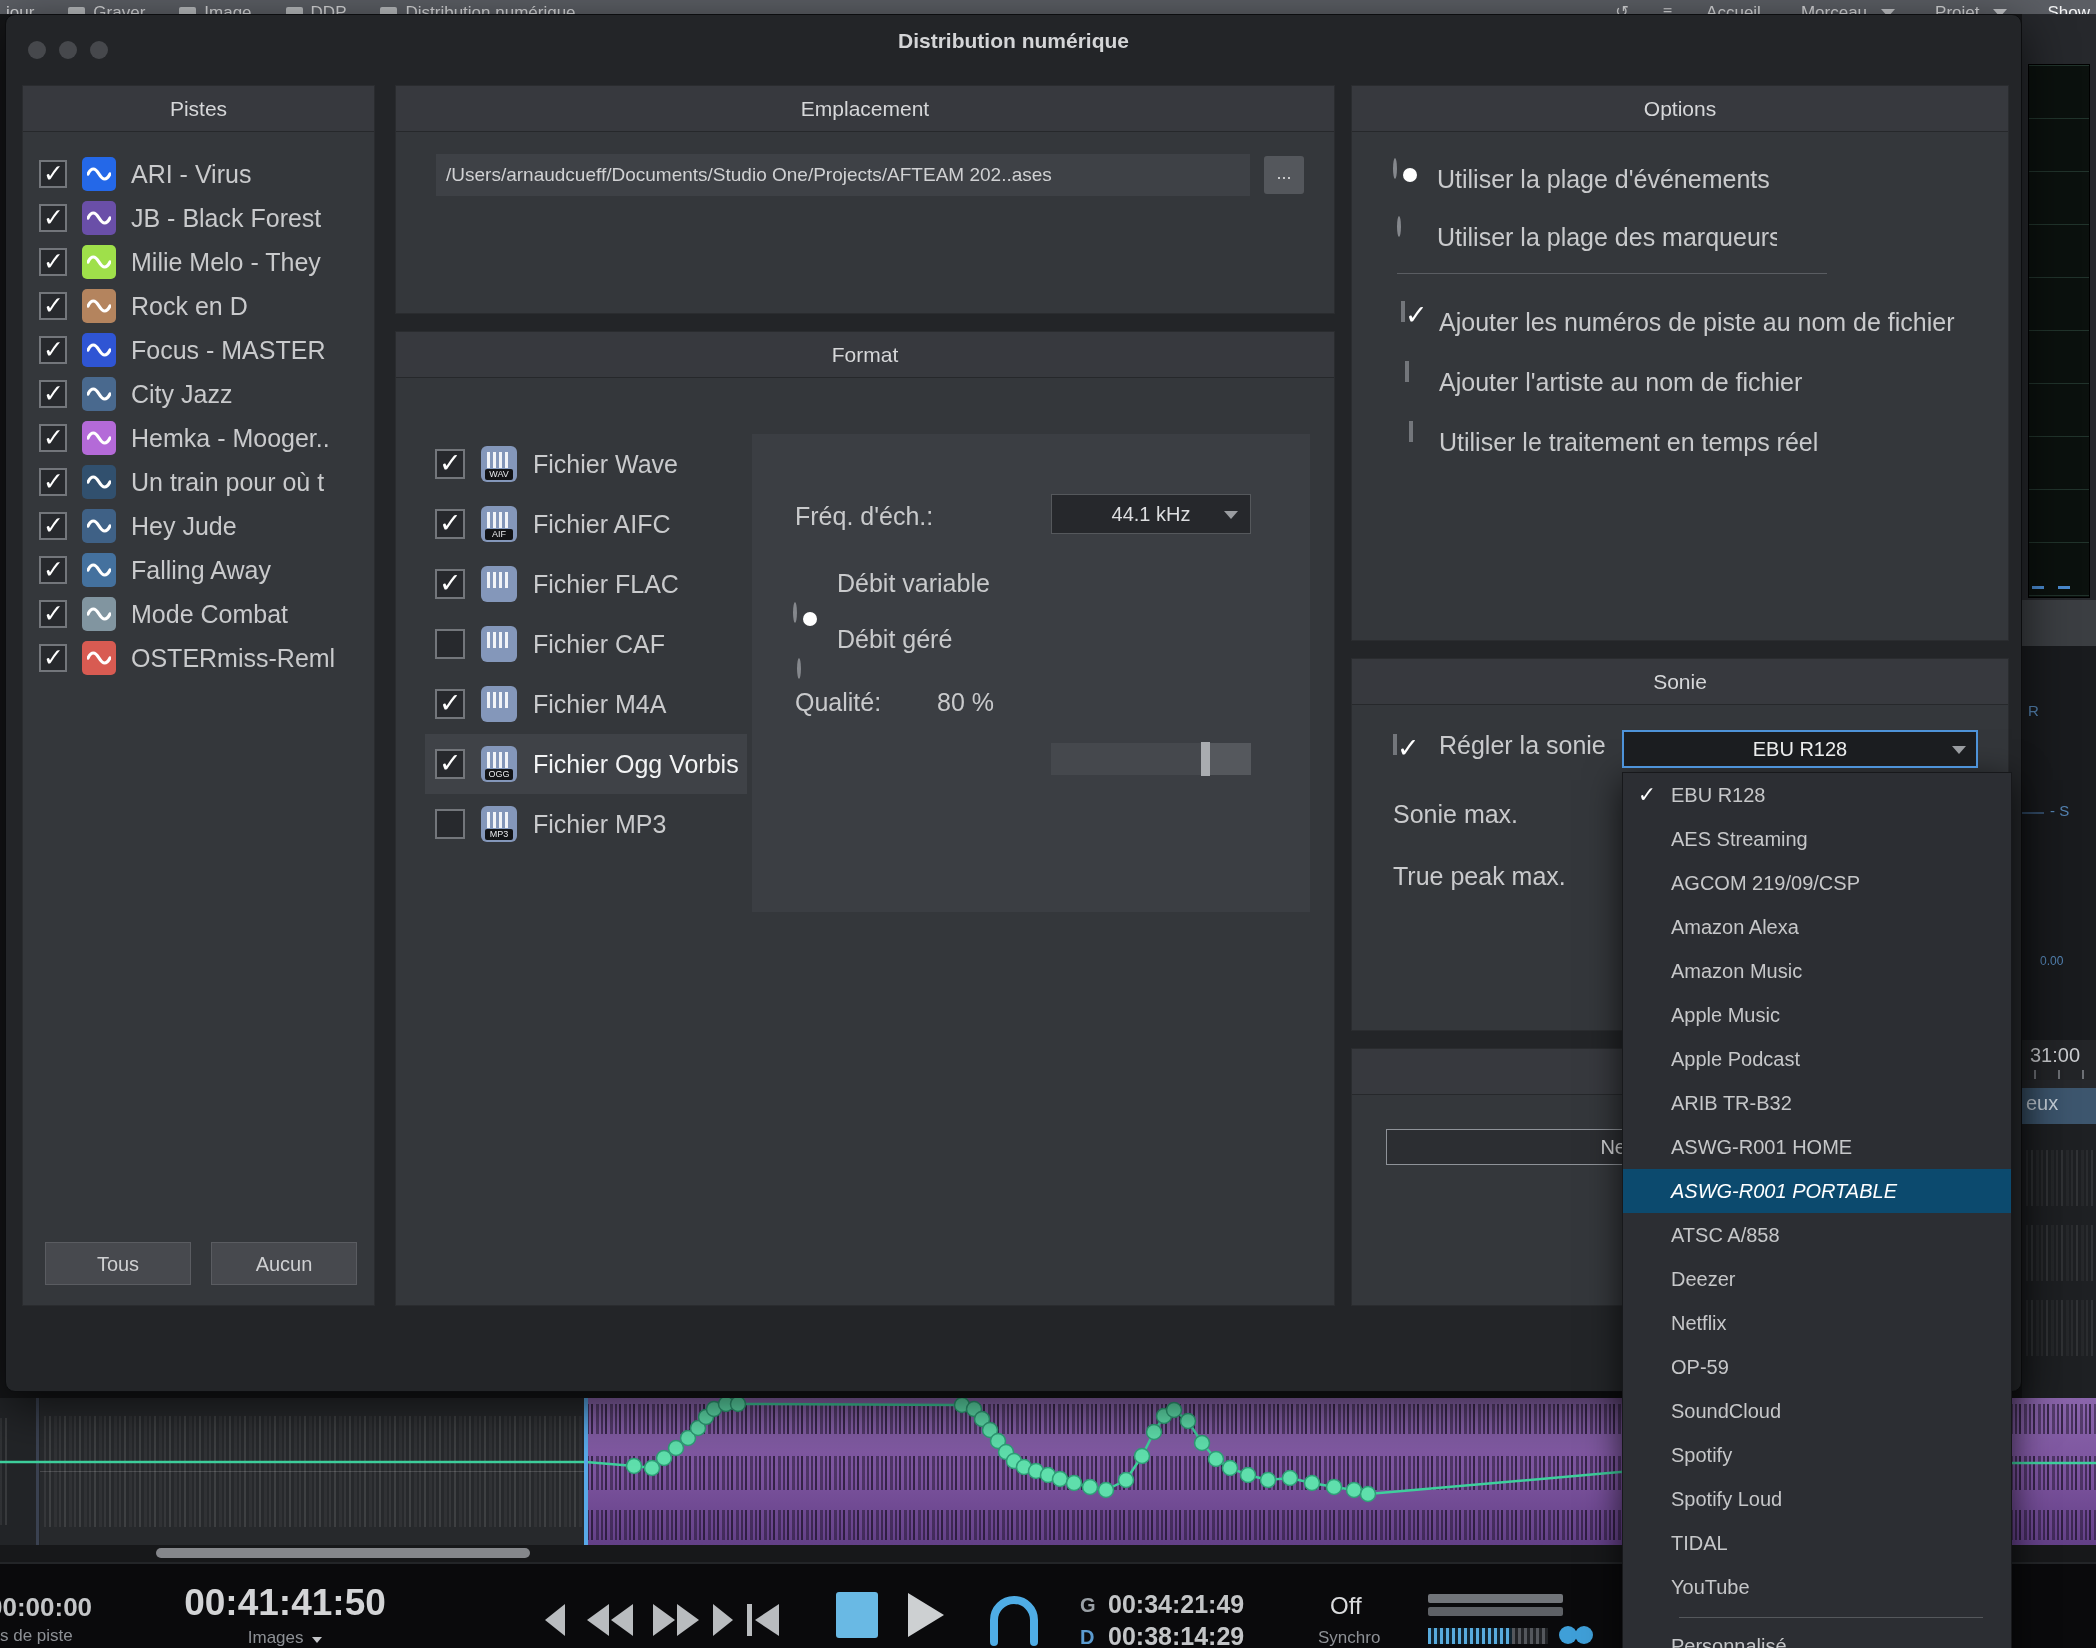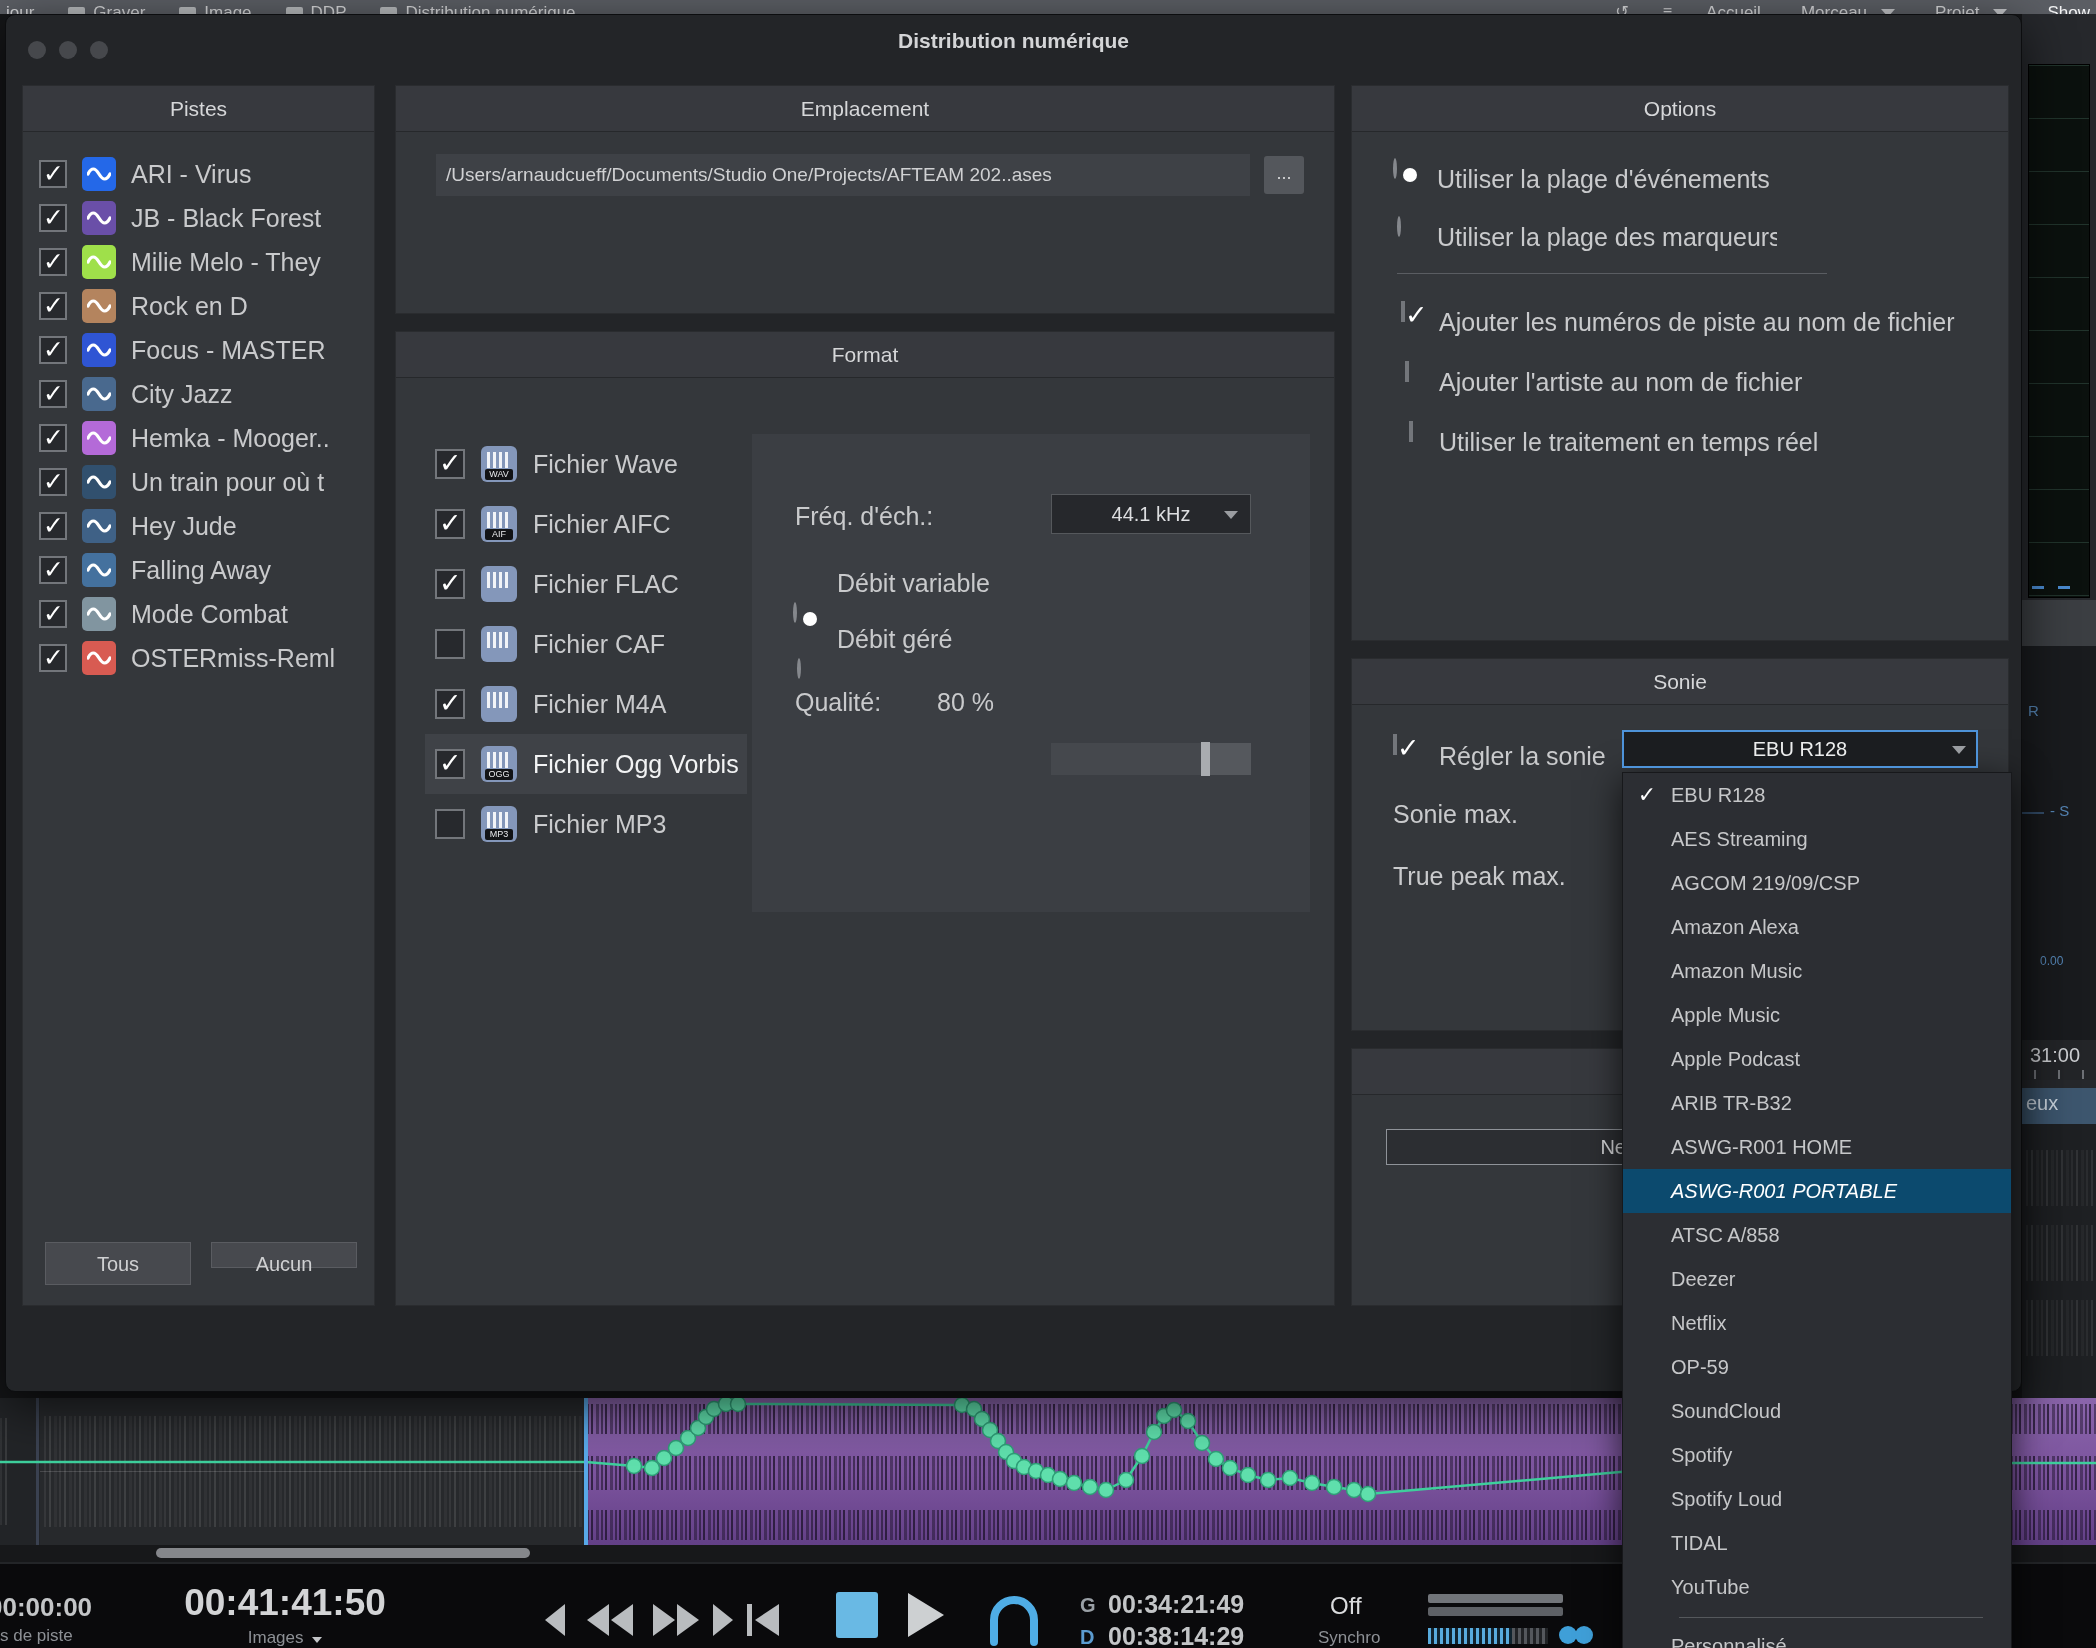--- a/index.html
+++ b/index.html
@@ -390,21 +390,21 @@
             <span class="cb on"></span>
             <span class="ticon" style="background: rgb(216, 91, 82);">
               <svg width="24" height="14" viewBox="0 0 24 14">
                 <path d="M1 7 Q6 -3 12 7 T23 7" fill="none" stroke="#fff" stroke-width="3.2" stroke-linecap="round"></path>
               </svg>
             </span>
             <span class="lbl" style="overflow:hidden;text-overflow:clip;max-width:240px;">OSTERmiss-Reml</span>
           </div>
         </div>
       <div class="abs btn" style="left:22px;top:1156px;width:146px;height:43px;line-height:43px;">Tous</div>
-      <div class="abs btn" style="left:188px;top:1156px;width:146px;height:26px;line-height:43px;">Aucun</div>
+      <div class="abs btn" style="left:188px;top:1156px;width:146px;height:43px;line-height:43px;">Aucun</div>
     </div>
 
     <div class="abs panel" style="left:389px;top:70px;width:940px;height:229px;">
       <div class="phead">Emplacement</div>
       <div class="abs" style="left:40px;top:68px;width:814px;height:42px;background:#3e4146;color:#d0d1d3;font-size:19px;line-height:42px;padding:0 10px;white-space:nowrap;overflow:hidden;">/Users/arnaudcueff/Documents/Studio One/Projects/AFTEAM 202..ases</div>
       <div class="abs" style="left:868px;top:70px;width:40px;height:38px;background:#54575c;border-radius:3px;color:#d8d9db;font-size:18px;text-align:center;line-height:34px;">...</div>
     </div>
 
     <div class="abs panel" style="left:389px;top:316px;width:940px;height:975px;">
       <div class="phead">Format</div>
@@ -498,21 +498,21 @@
       <span class="abs lbl" style="left:87px;top:222px;">Ajouter les numéros de piste au nom de fichier</span>
       <span class="abs cb" style="left:41px;top:277px;"></span>
       <span class="abs lbl" style="left:87px;top:282px;">Ajouter l'artiste au nom de fichier</span>
       <span class="abs cb" style="left:41px;top:337px;"></span>
       <span class="abs lbl" style="left:87px;top:342px;">Utiliser le traitement en temps réel</span>
     </div>
 
     <div class="abs panel" style="left:1345px;top:643px;width:658px;height:373px;">
       <div class="phead">Sonie</div>
       <span class="abs cb on" style="left:41px;top:77px;"></span>
-      <span class="abs lbl" style="left:87px;top:83px;text-align:center;">Régler la sonie</span>
+      <span class="abs lbl" style="left:87px;top:72px;text-align:center;">Régler la sonie</span>
       <span class="abs lbl" style="left:41px;top:141px;">Sonie max.</span>
       <span class="abs lbl" style="left:41px;top:203px;text-align:center;">True peak max.</span>
     </div>
 
     <div class="abs panel" style="left:1345px;top:1033px;width:658px;height:258px;">
       <div class="phead"></div>
       <div class="abs" style="left:34px;top:80px;width:243px;height:36px;border:1px solid #8f9399;background:#2c2e32;color:#d6d7d9;font-size:20px;line-height:34px;text-align:right;padding-right:2px;overflow:hidden;">Ne</div>
     </div>
   </div>
 

